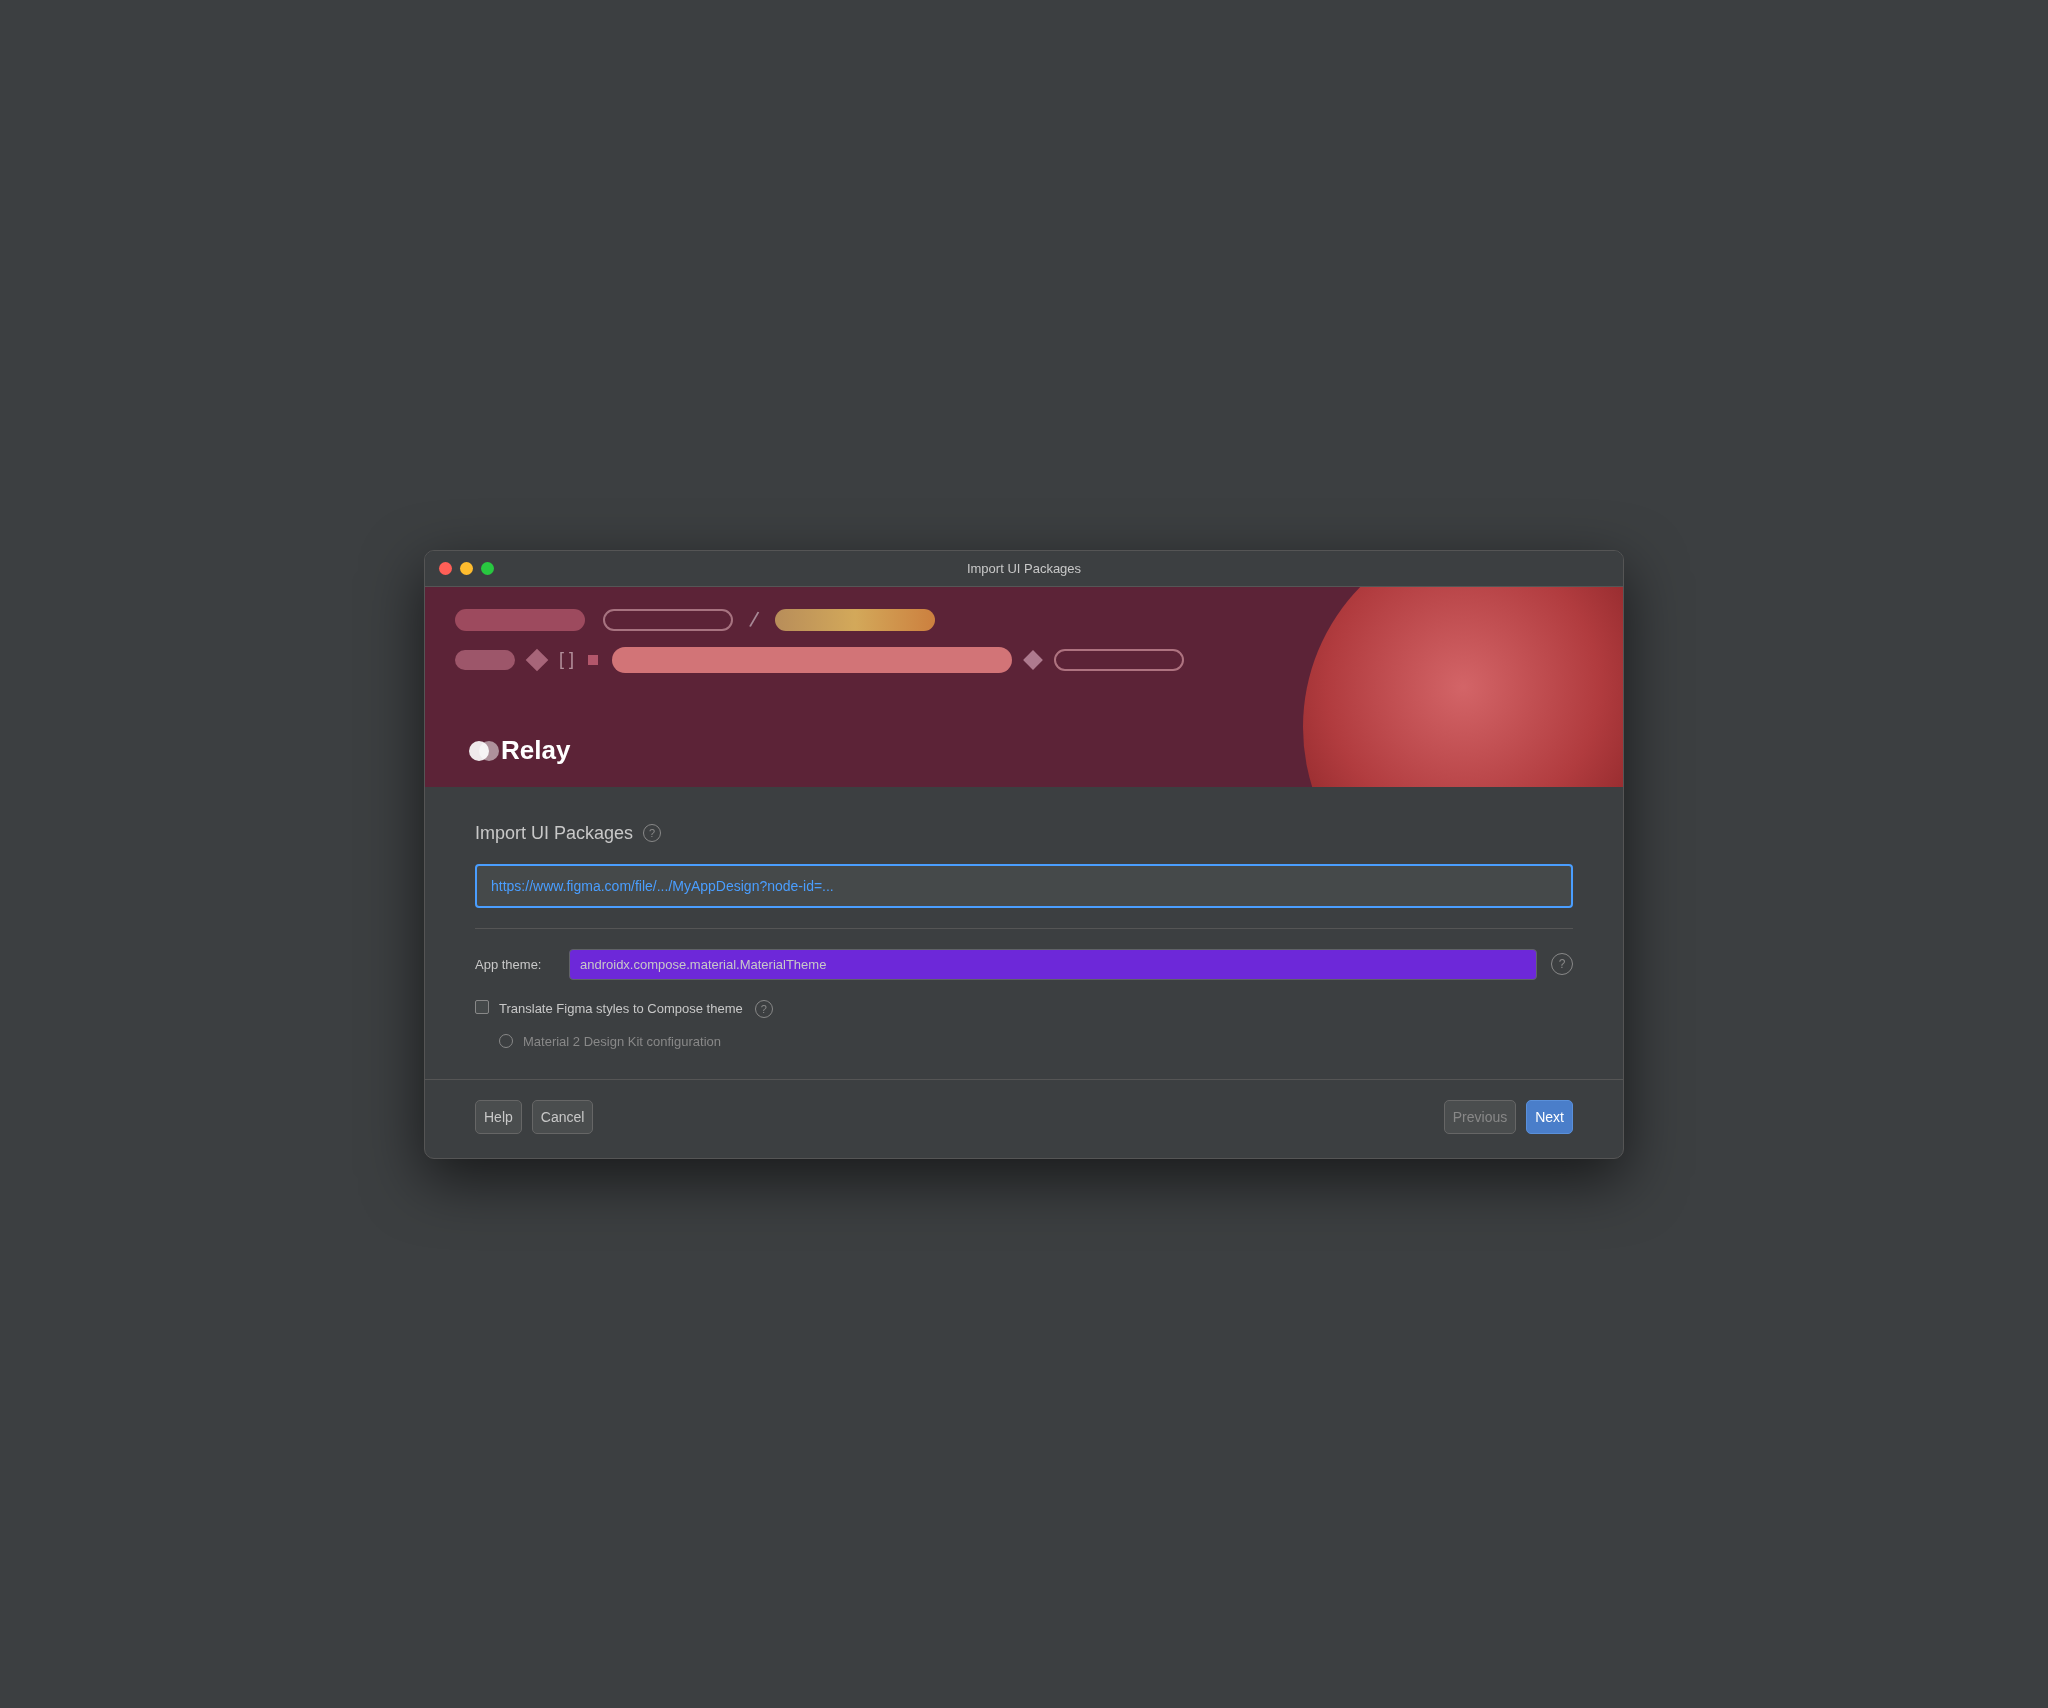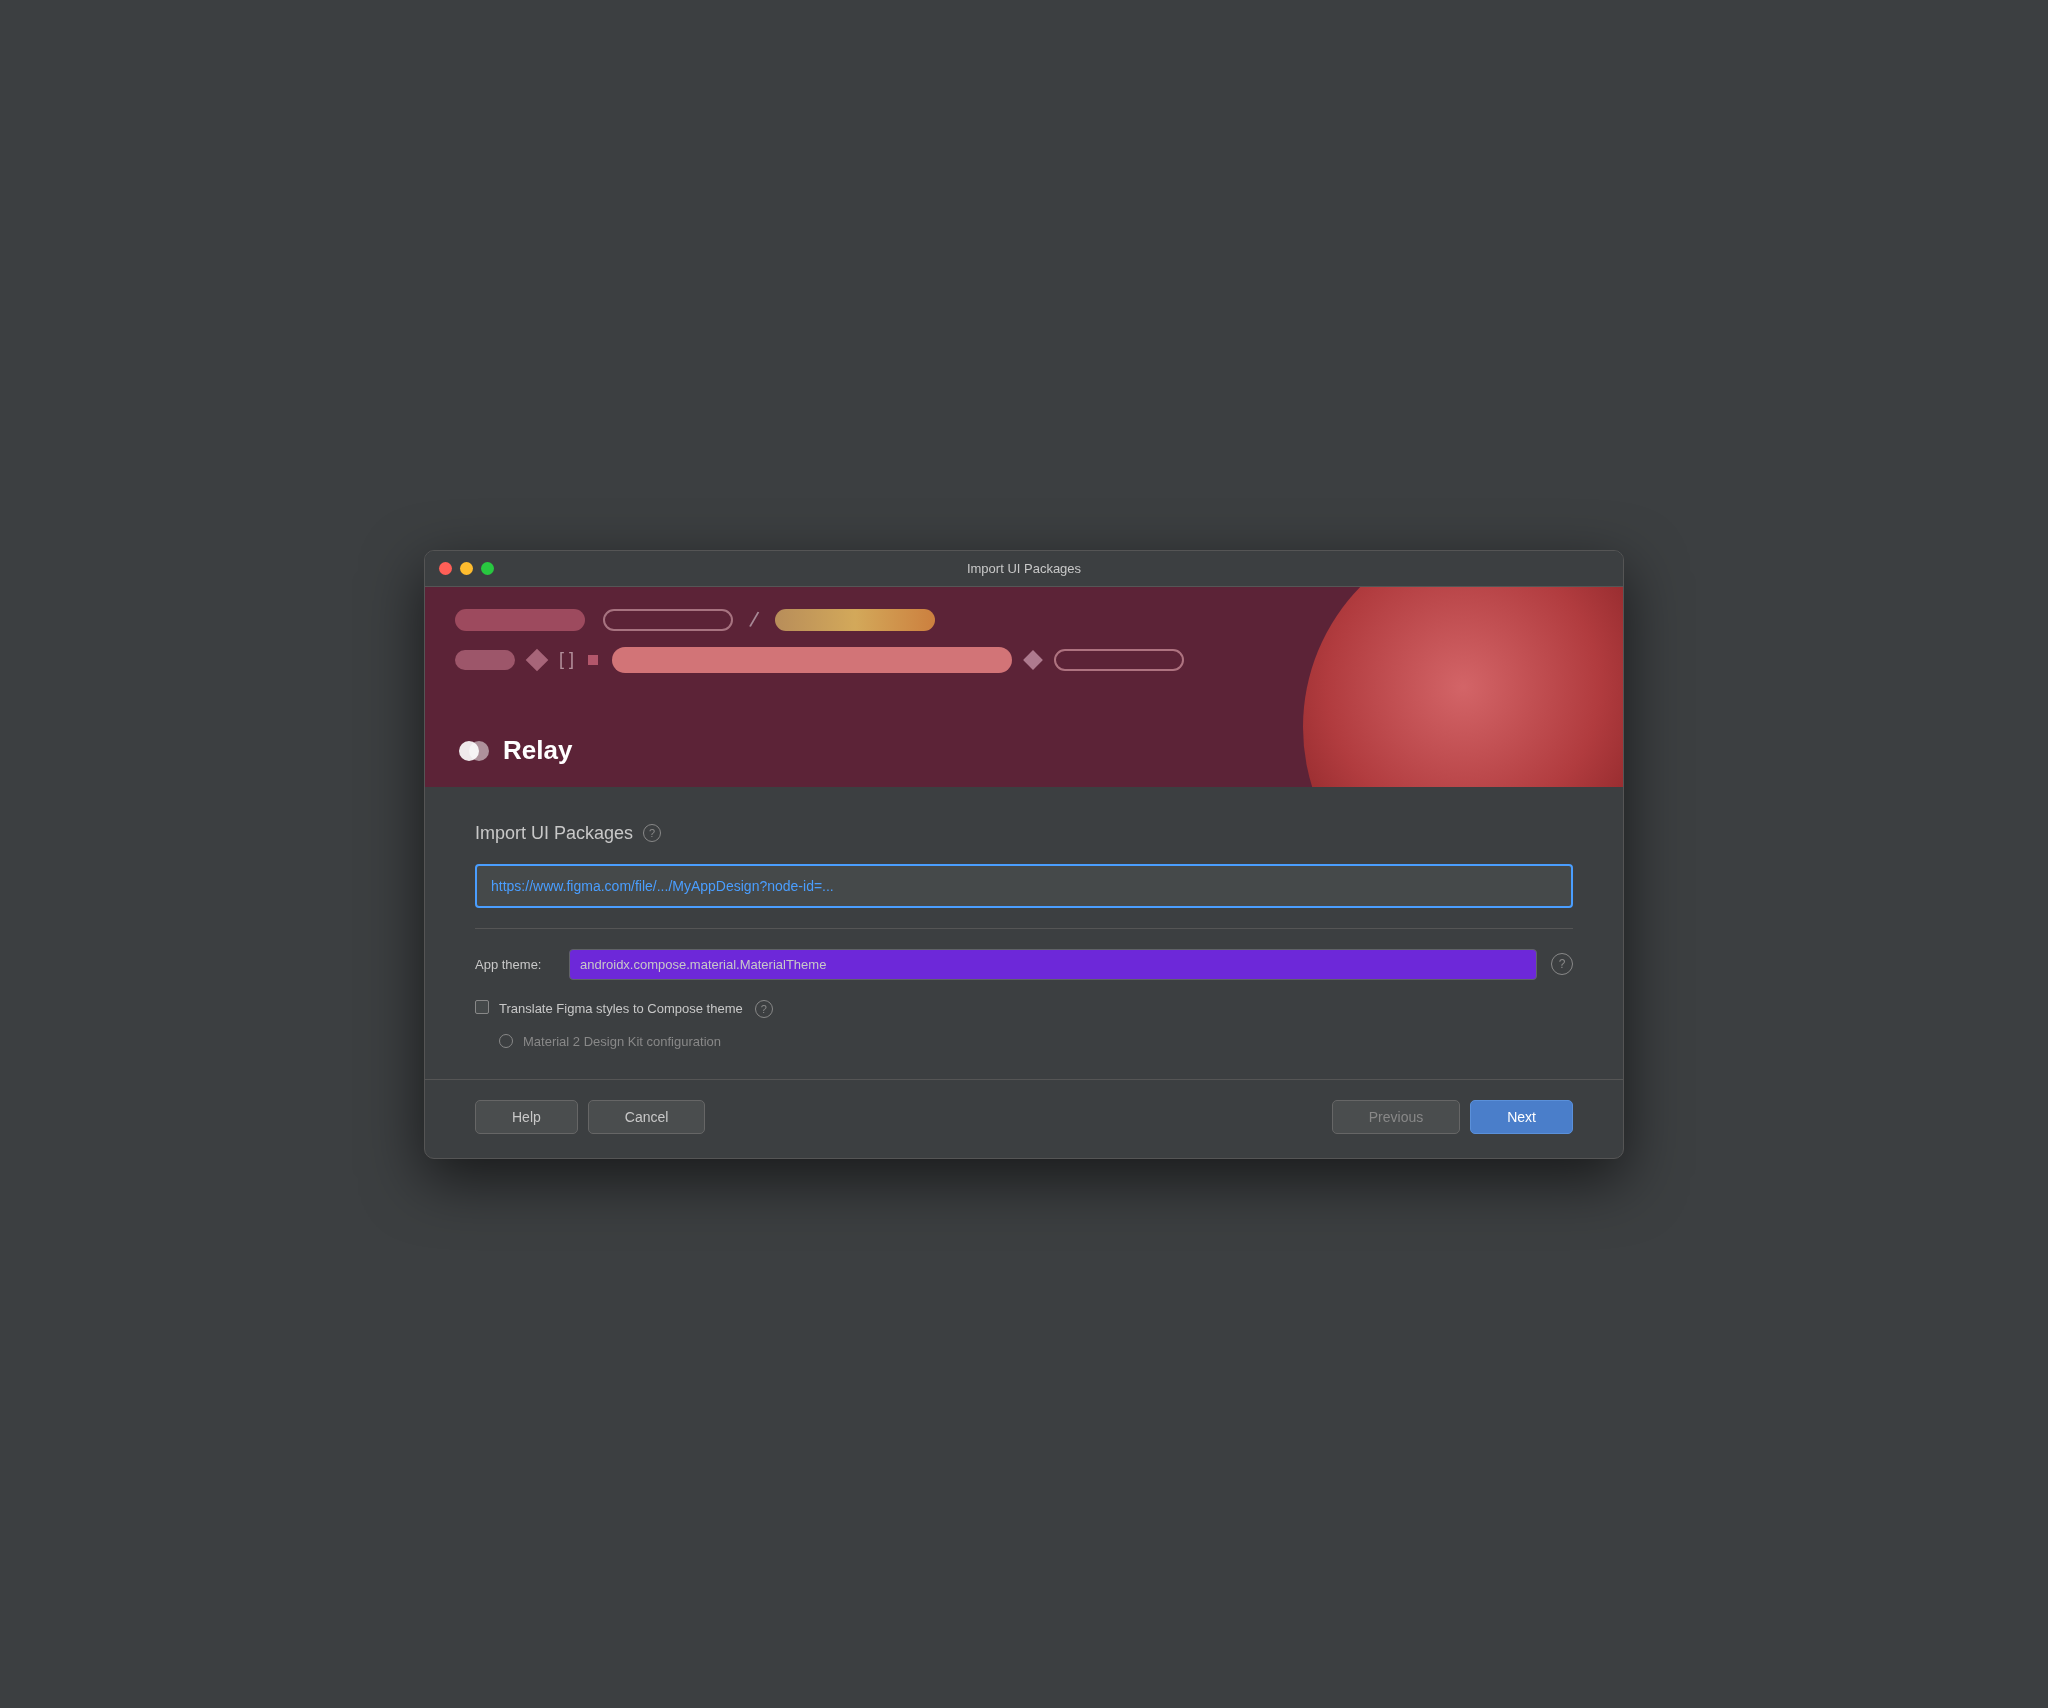--- a/index.html
+++ b/index.html
@@ -134,24 +134,23 @@
     }
     .bar-outline-sm {
       width: 130px; height: 22px;
       border: 2px solid rgba(210,150,160,0.7);
       border-radius: 11px;
     }
     
     .relay-logo {
       position: absolute;
       bottom: 18px;
-      left: 30px;
-      display: flex;
-      align-items: center;
-      gap: 12px;
+      left: 40px;
+      display: flex;
+      align-items: center;
       z-index: 3;
     }
     .relay-icon {
       width: 36px;
       height: 36px;
     }
     .relay-label {
       color: #ffffff;
       font-size: 26px;
       font-weight: 600;
@@ -340,21 +339,21 @@
     }
     .footer-left {
       display: flex;
       gap: 10px;
     }
     .footer-right {
       display: flex;
       gap: 10px;
     }
     .btn {
-      padding: 8px 36px;
+      padding: 8px 8px;
       border-radius: 5px;
       font-size: 14px;
       cursor: pointer;
       font-family: inherit;
     }
     .btn-default {
       background: #4a4d4e;
       border: 1px solid #666;
       color: #c8c8c8;
     }

